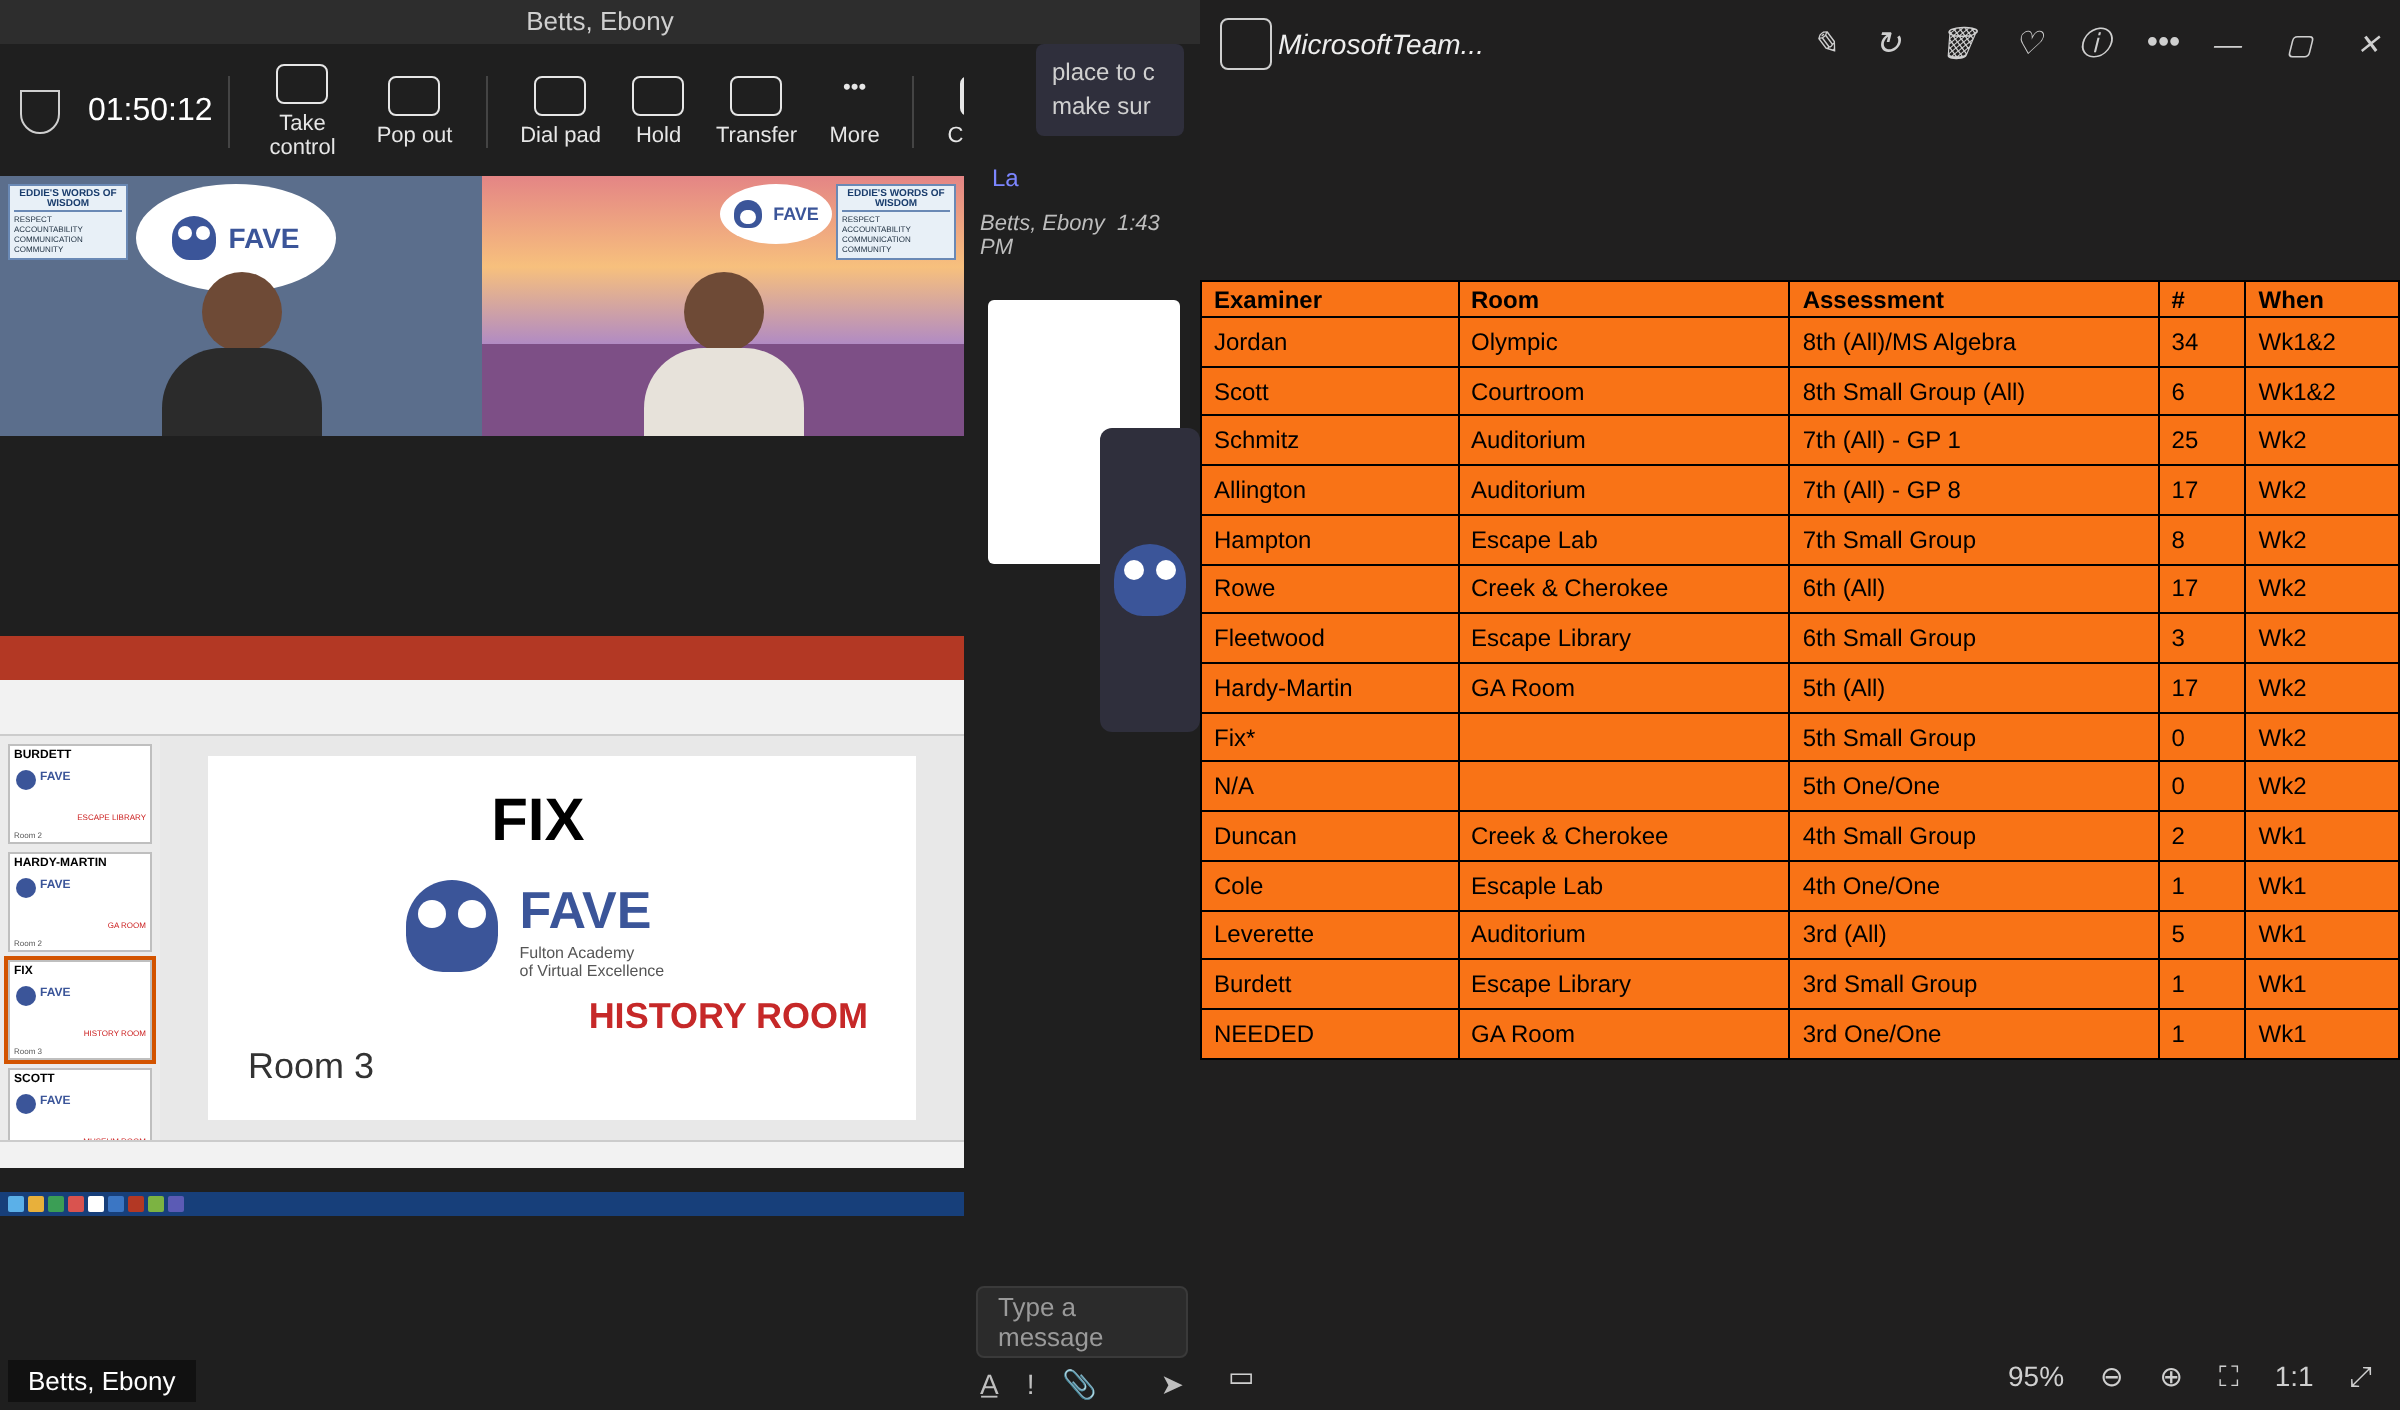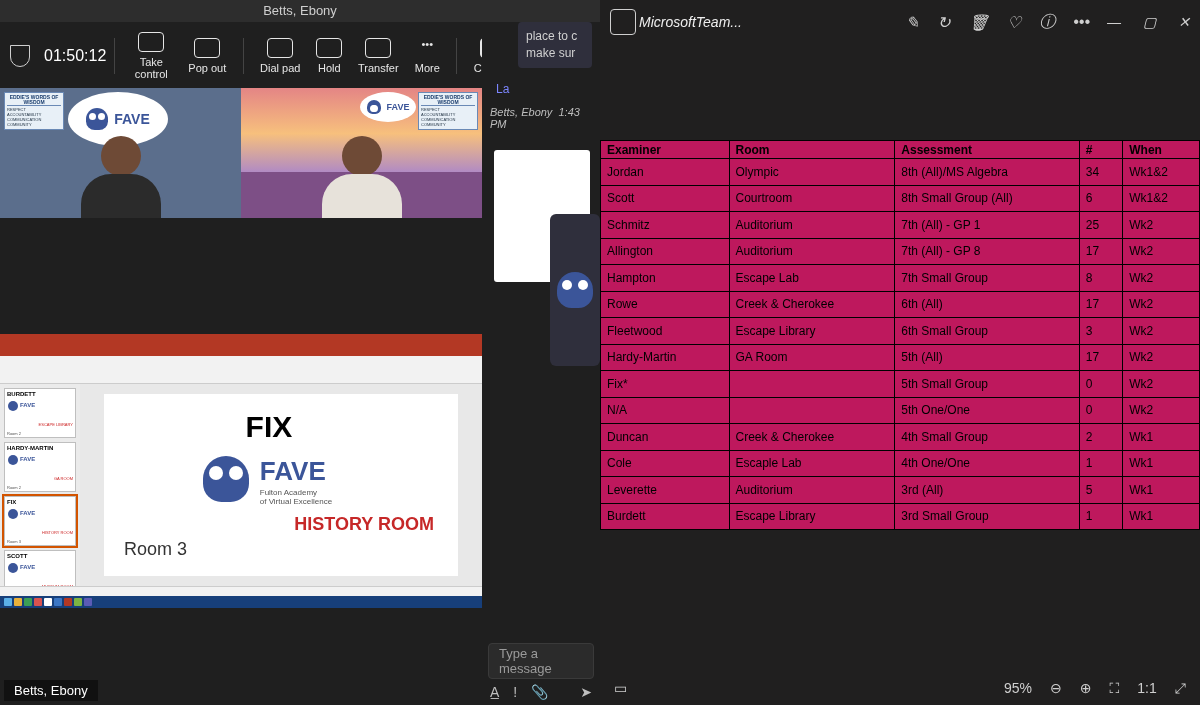--- a/index.html
+++ b/index.html
@@ -32,21 +32,21 @@
   .fave-txt { color:#3b5599; font-weight:800; font-size:14px; }
   .fave-badge.v2 .owl { width:14px; height:14px; } .fave-badge.v2 .fave-txt { font-size:9px; }
 
   .person { position:absolute; bottom:0; left:50%; transform:translateX(-50%); width:90px; height:82px; }
   .person .head { width:40px; height:40px; background:#6e4a36; border-radius:50%; margin:0 auto; }
   .person .body { width:80px; height:44px; background:#2b2b2b; border-radius:30px 30px 0 0; margin:-2px auto 0; }
   .vid2 .person .body { background:#e7e2da; }
   .flowers { position:absolute; bottom:0; left:0; right:0; height:46px; background:#7d4f86; }
 
   
-  .ppt { position:absolute; left:0; top:334px; width:482px; height:266px; background:#14532d; }
+  .ppt { position:absolute; left:0; top:318px; width:482px; height:266px; background:#14532d; }
   .ppt-title { height:10px; background:#b33824; }
   .ppt-qat  { height:12px; background:#b33824; }
   .ppt-rib  { height:28px; background:#f2f2f2; border-bottom:1px solid #ccc; }
   .ppt-body { position:absolute; top:50px; left:0; right:0; bottom:14px; display:flex; }
   .thumbs { width:80px; background:#ebebeb; overflow:hidden; font-size:7px; }
   .thumb { height:50px; margin:4px; background:#fff; border:1px solid #bfbfbf; position:relative; padding:2px; }
   .thumb.sel { outline:2px solid #d35400; }
   .thumb .tt { font-weight:800; color:#000; font-size:6px; }
   .thumb .rm { color:#c22; font-size:4px; }
   .thumb .towl { position:absolute; left:3px; top:12px; width:10px; height:10px; background:#3b5599; border-radius:50%; }
@@ -80,21 +80,21 @@
 
   
   .viewer { position:absolute; left:600px; top:0; width:600px; height:705px; background:#201f1f; }
   .vw-top { height:44px; display:flex; align-items:center; padding:8px 10px; gap:3px;font-style:italic; }
   .vw-ico { width:26px; height:26px; border:1.5px solid #cfcfcf; border-radius:4px; }
   .vw-title{ font-size:14px; color:#eee;}
   .vw-tools{ margin-left:auto; display:flex; align-items:center; gap:18px; color:#cfcfcf; font-size:16px;}
   .vw-win  { display:flex; gap:22px; margin-left:14px; font-size:14px; color:#cfcfcf;}
 
   .img-canvas{ position:absolute; left:0; top:140px; right:0; height:390px; display:flex; justify-content:flex-start;}
-  .tbl { width:600px; border-collapse:collapse; background:#be185d; color:#000; font-size:12px;}
+  .tbl { width:600px; border-collapse:collapse; background:#f97316; color:#000; font-size:12px;}
   .tbl th, .tbl td { border:1px solid #000; padding:1px 6px; height:18px; text-align:left; white-space:nowrap; overflow:hidden;}
   .tbl th { font-weight:700; }
   .tbl col.cx{width:124px;} .tbl col.cr{width:160px;} .tbl col.ca{width:178px;} .tbl col.cn{width:42px;} .tbl col.cw{width:74px;}
 
   .vw-foot { position:absolute; left:0; right:0; bottom:0; height:34px; display:flex; align-items:center; padding:0 14px; gap:18px; color:#cfcfcf; font-size:14px;}
   .vw-foot .sp { margin-left:auto; }
   .chat-link { color:#7c86ff; font-size:12px; margin-left:6px;}
   .img-preview-bubble { position:absolute; left:550px; top:214px; width:50px; height:152px; background:#2f2f3c; border-radius:6px; display:flex; align-items:center; justify-content:center;}
   .mini-owl{width:36px;height:36px;background:#3b5599;border-radius:50% 50% 40% 40%;position:relative;}
   .mini-owl:before,.mini-owl:after{content:"";position:absolute;width:10px;height:10px;background:#fff;border-radius:50%;top:8px;}
@@ -377,20 +377,27 @@
             <td>5</td>
             <td>Wk1</td>
           </tr>
           <tr>
             <td>Burdett</td>
             <td>Escape Library</td>
             <td>3rd Small Group</td>
             <td>1</td>
             <td>Wk1</td>
           </tr>
+          <tr>
+            <td>NEEDED</td>
+            <td>GA Room</td>
+            <td>3rd One/One</td>
+            <td>1</td>
+            <td>Wk1</td>
+          </tr>
         </tbody>
     </table>
   </div>
 
   <div class="vw-foot">
     <span>▭</span>
     <span class="sp"></span>
     <span>95%</span>
     <span>⊖</span>
     <span>⊕</span>

